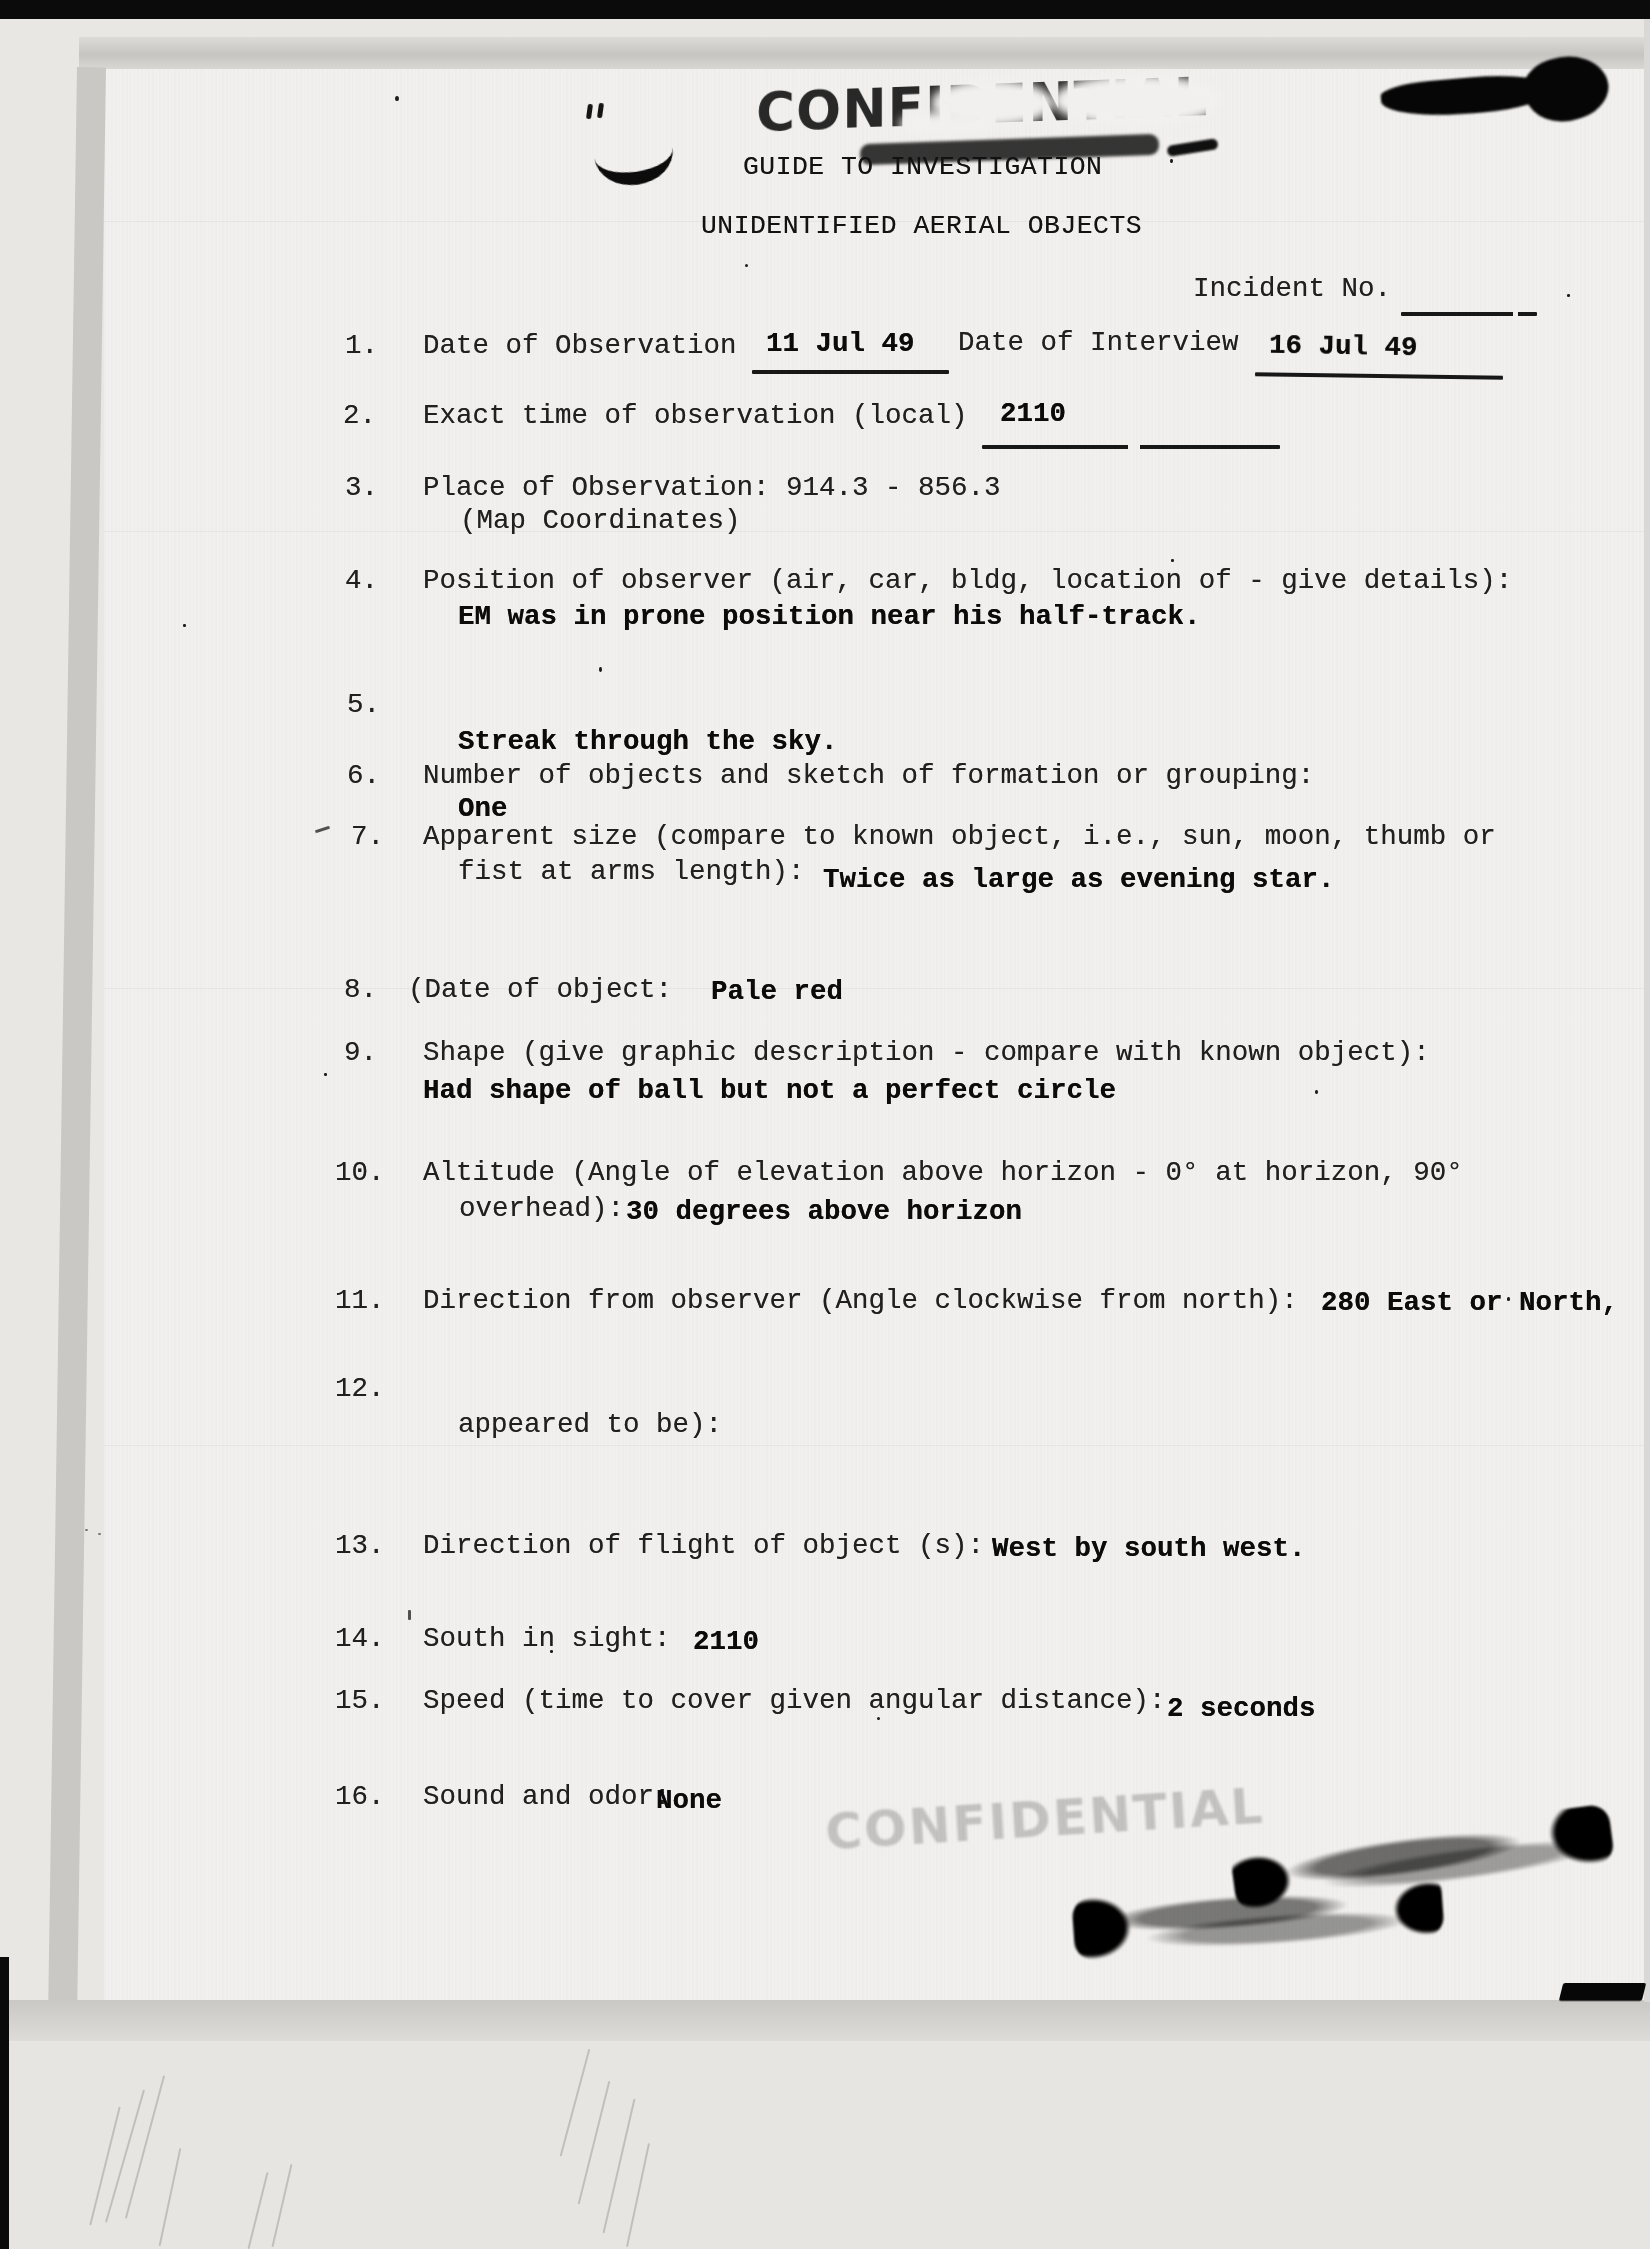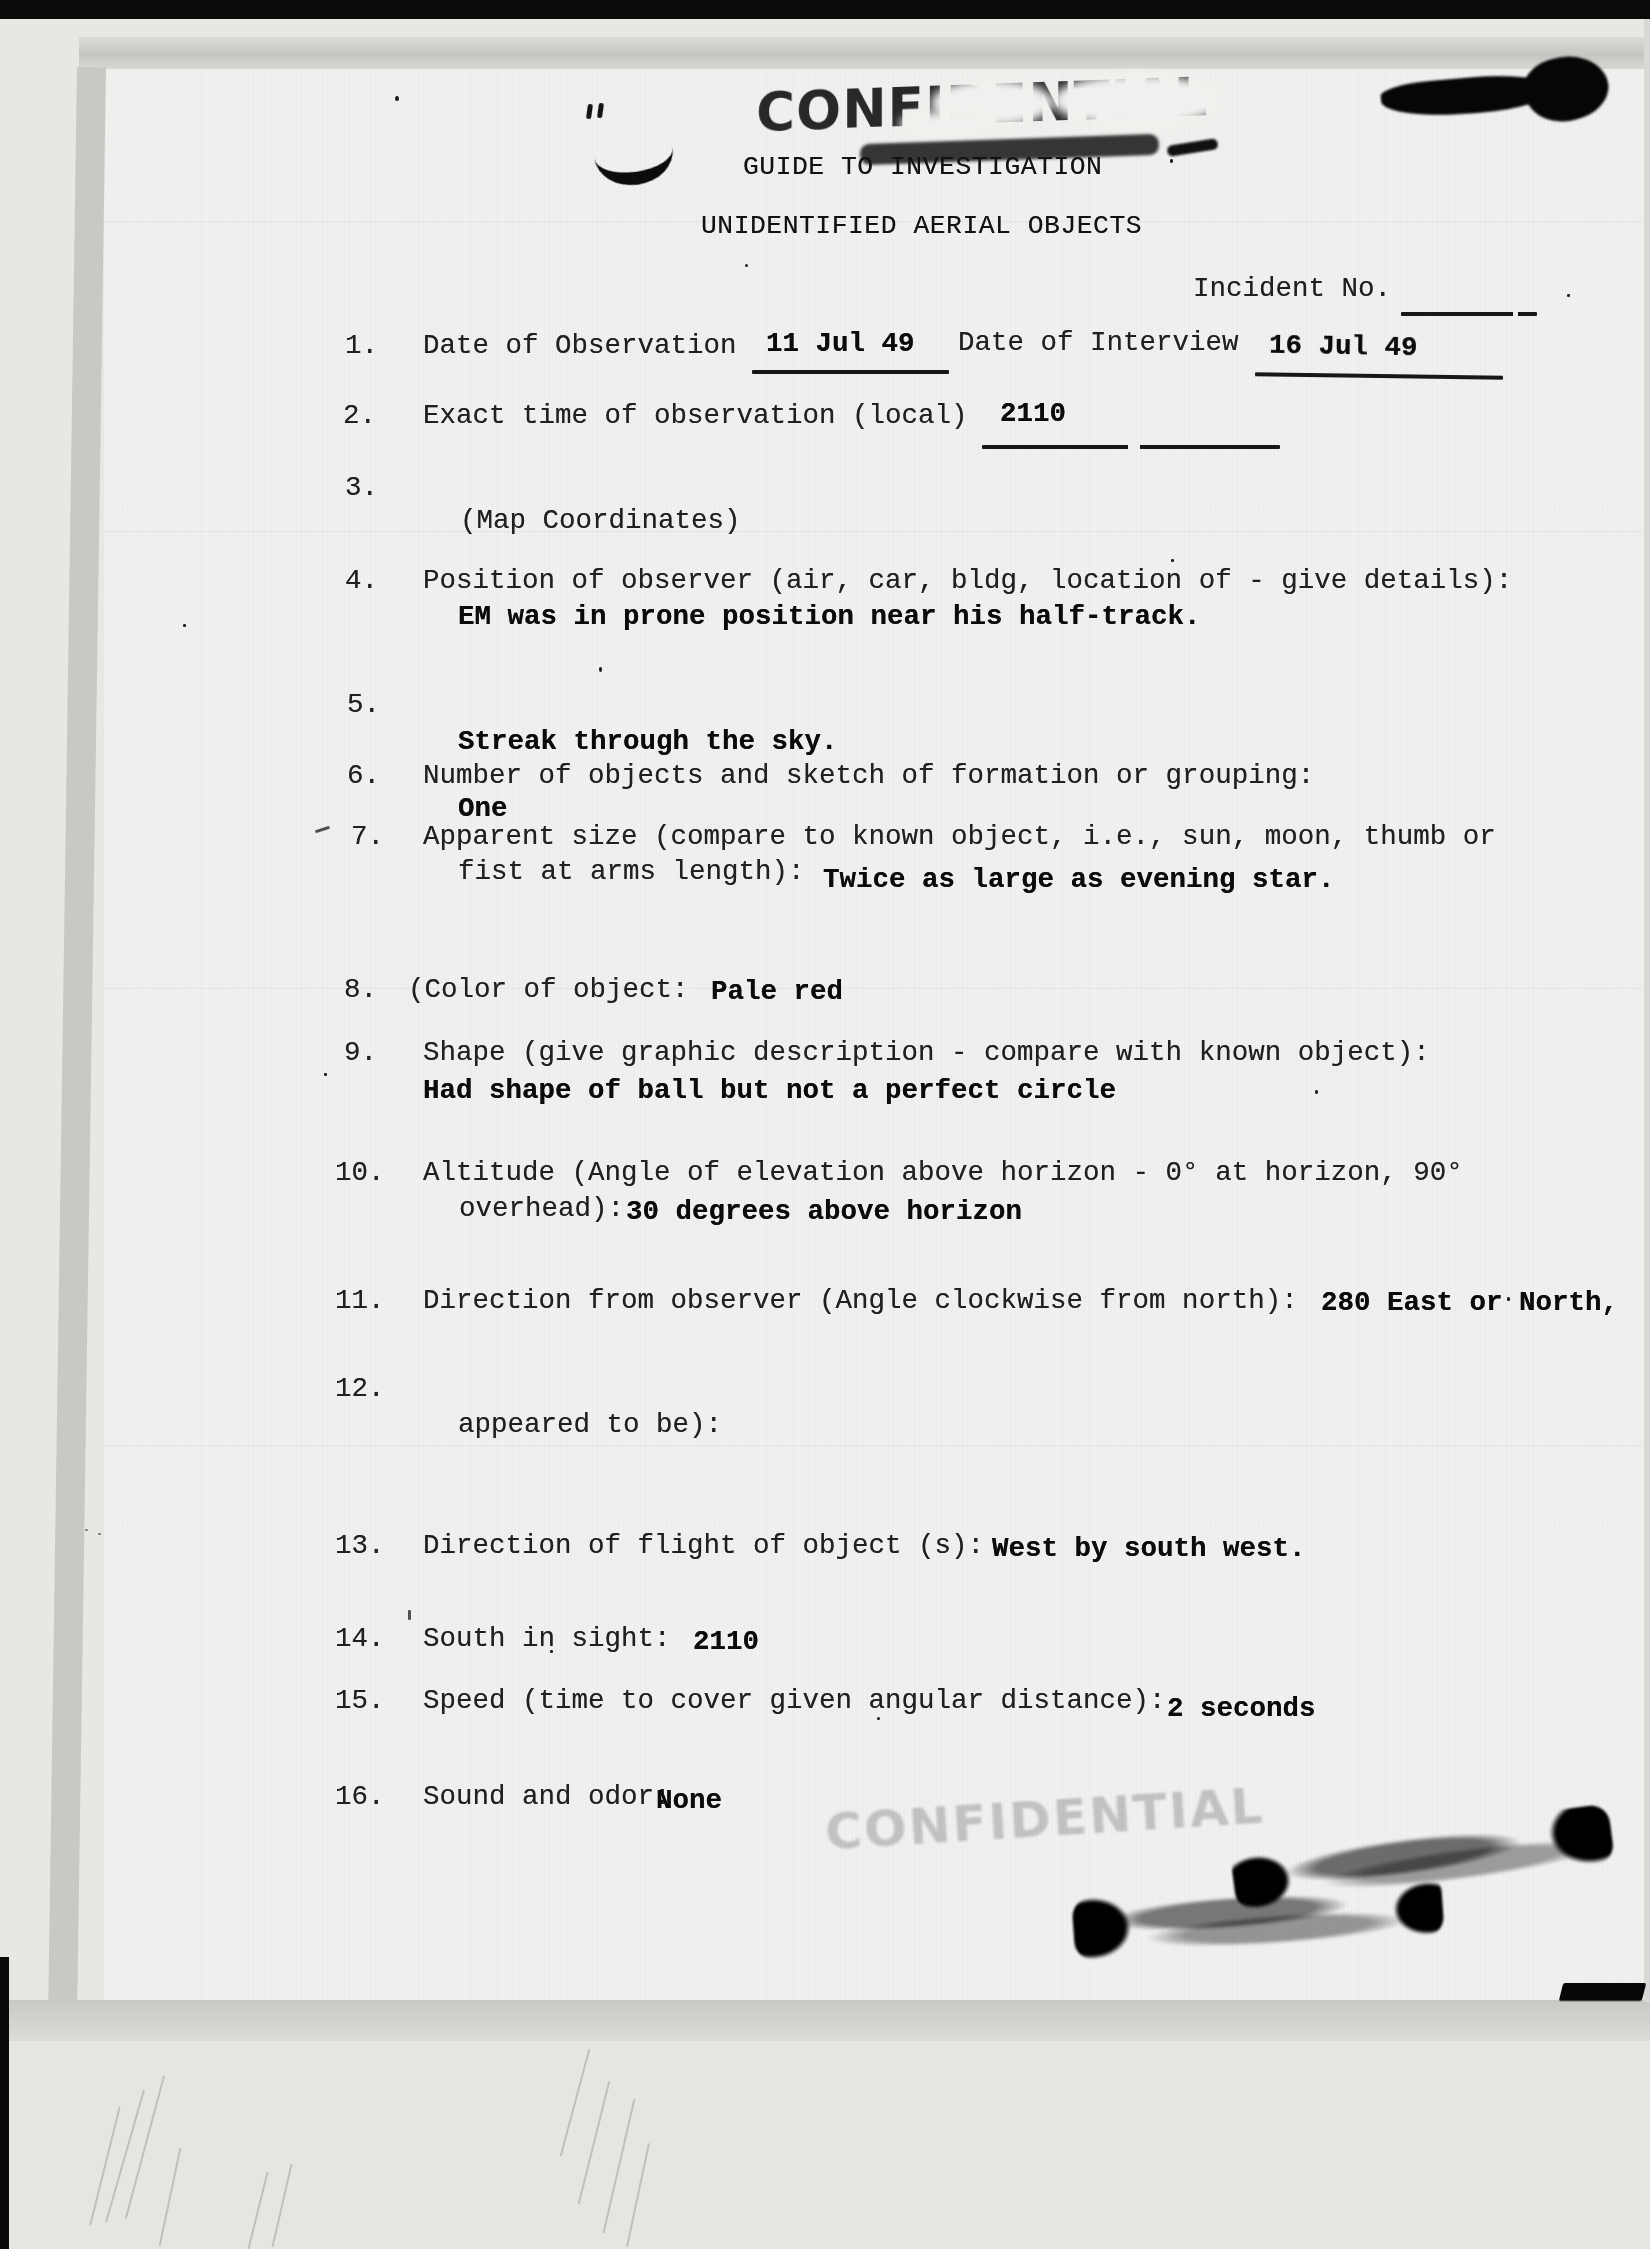--- a/index.html
+++ b/index.html
@@ -117,41 +117,42 @@
   <div class="t ans" style="left:1269px;top:333px;transform:rotate(1deg)">16 Jul 49</div>
   <div class="ul" style="left:1255px;top:374px;width:248px;height:4.2px;transform:rotate(0.8deg);box-shadow:0 4.8px 0 -2.1px rgba(10,10,10,.4)"></div>
 
   <div class="t" style="left:343px;top:402px">2.</div>
   <div class="t" style="left:423px;top:402px">Exact time of observation (local)</div>
   <div class="t ans" style="left:1000px;top:400px">2110</div>
   <div class="ul" style="left:982px;top:445px;width:298px;height:4.2px;
        background:linear-gradient(90deg,#171717 0 49%,transparent 49% 53%,#171717 53% 100%)"></div>
 
   <div class="t" style="left:345px;top:474px">3.</div>
+  <div class="t" style="left:423px;top:474px">Place of Observation: 914.3 - 856.3</div>
   <div class="t" style="left:460px;top:507px">(Map Coordinates)</div>
 
   <div class="t" style="left:345px;top:567px">4.</div>
   <div class="t" style="left:423px;top:567px">Position of observer (air, car, bldg, location of - give details):</div>
   <div class="t ans" style="left:458px;top:603px">EM was in prone position near his half-track.</div>
 
   <div class="t" style="left:347px;top:691px">5.</div>
   <div class="t ans" style="left:458px;top:728px">Streak through the sky.</div>
 
   <div class="t" style="left:347px;top:762px">6.</div>
   <div class="t" style="left:423px;top:762px">Number of objects and sketch of formation or grouping:</div>
   <div class="t ans" style="left:458px;top:795px">One</div>
 
   <div class="tick" style="left:315px;top:828px;width:15px;height:3.2px;transform:rotate(-18deg)"></div>
   <div class="t" style="left:351px;top:823px">7.</div>
   <div class="t" style="left:423px;top:823px">Apparent size (compare to known object, i.e., sun, moon, thumb or</div>
   <div class="t" style="left:458px;top:858px">fist at arms length):</div>
   <div class="t ans" style="left:823px;top:866px">Twice as large as evening star.</div>
 
   <div class="t" style="left:344px;top:976px">8.</div>
-  <div class="t" style="left:408px;top:976px">(Color of object:</div>
+  <div class="t" style="left:408px;top:976px">(Date of object:</div>
   <div class="t ans" style="left:711px;top:978px">Pale red</div>
 
   <div class="t" style="left:344px;top:1039px">9.</div>
   <div class="t ans" style="left:423px;top:1077px">Had shape of ball but not a perfect circle</div>
   <div class="t" style="left:423px;top:1039px">Shape (give graphic description - compare with known object):</div>
 
   <div class="t" style="left:335px;top:1159px">10.</div>
   <div class="t" style="left:423px;top:1159px">Altitude (Angle of elevation above horizon - 0° at horizon, 90°</div>
   <div class="t" style="left:459px;top:1195px">overhead):</div>
   <div class="t ans" style="left:626px;top:1198px">30 degrees above horizon</div>

